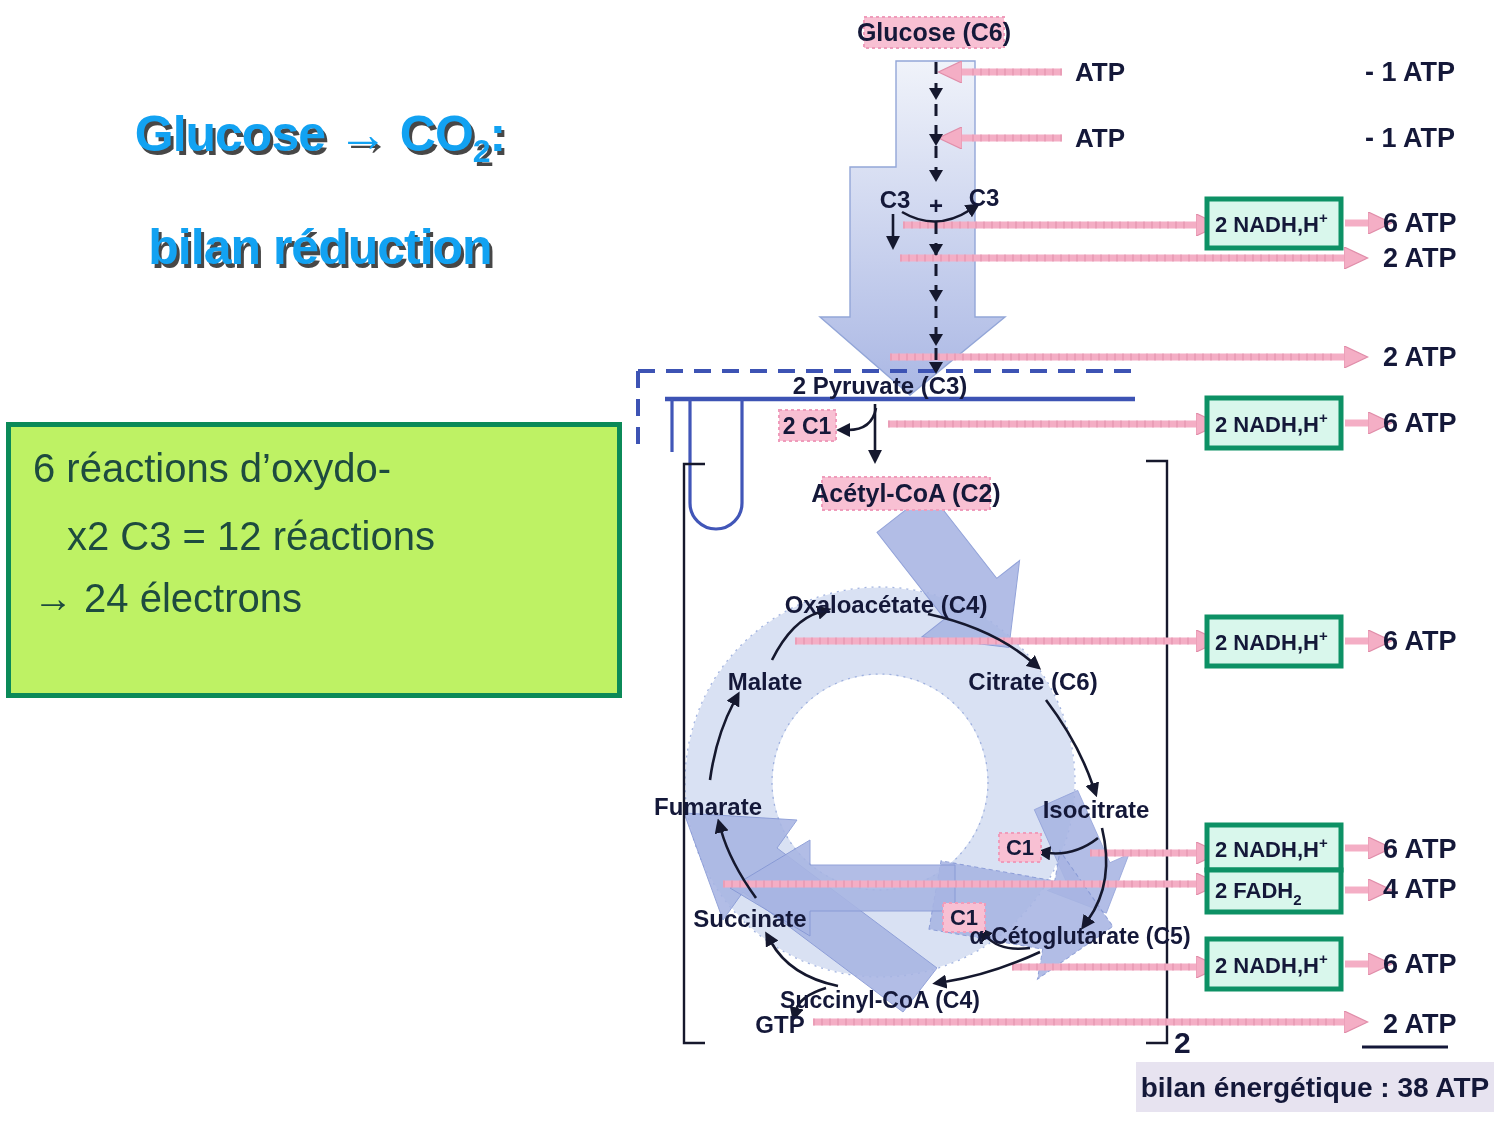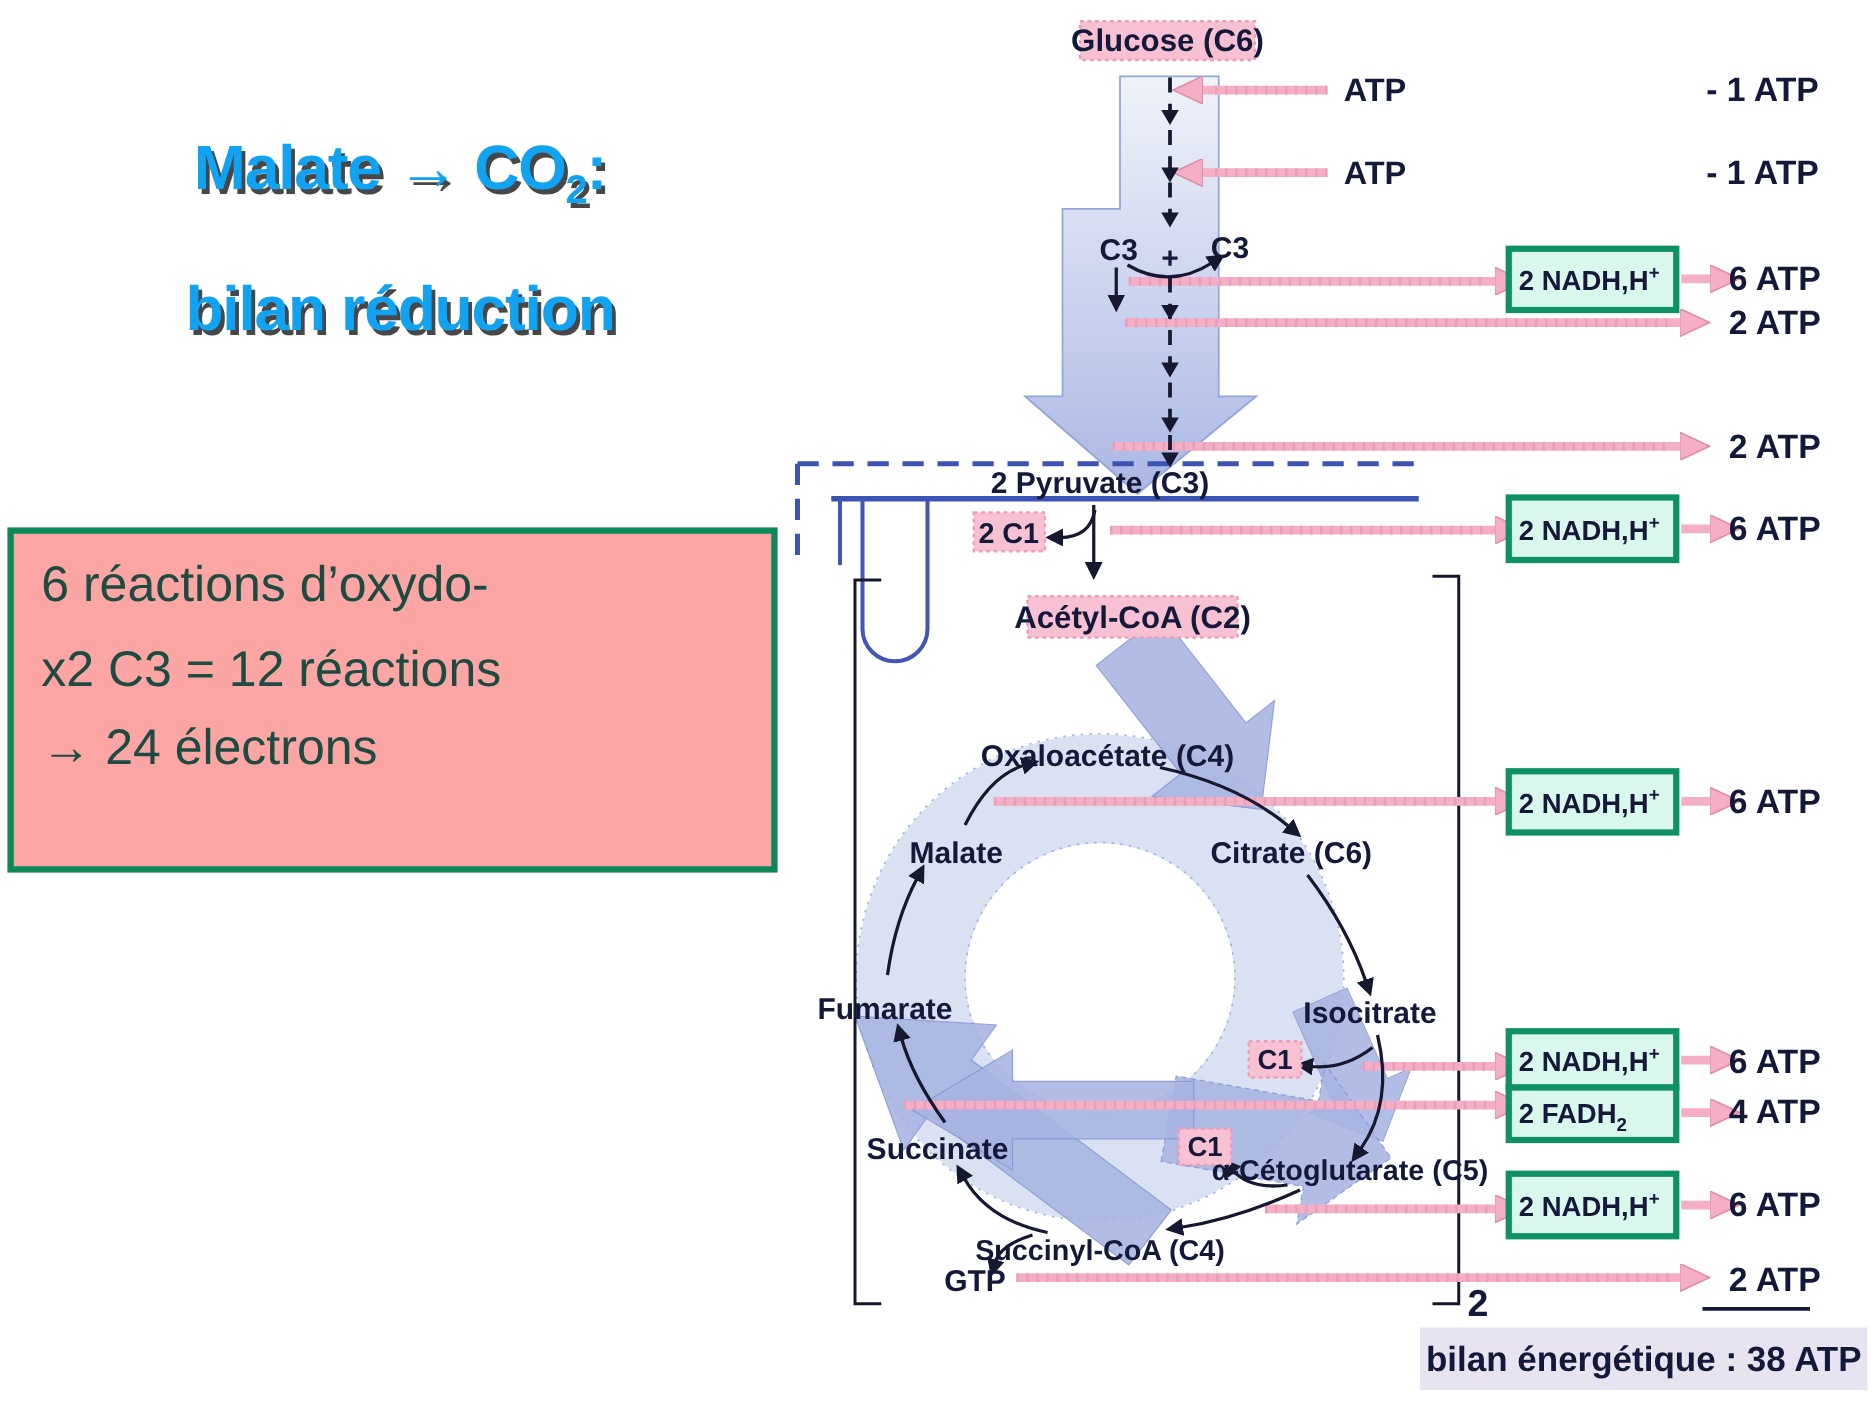--- a/index.html
+++ b/index.html
@@ -5,24 +5,24 @@
   html,body{margin:0;padding:0;background:#ffffff;}
   #slide{position:relative;width:1500px;height:1125px;background:#ffffff;overflow:hidden;
          font-family:"Liberation Sans",sans-serif;}
   
   #title{position:absolute;left:30px;top:86px;width:580px;text-align:center;
          font-weight:bold;font-size:50px;letter-spacing:-1px;line-height:96px;
          color:#12a2f2;text-shadow:3px 4px 0 #474747;}
   #title sub{font-size:32px;}
   
   #note{position:absolute;left:6px;top:422px;width:616px;height:276px;box-sizing:border-box;
-        background:#fca5a5;border:5px solid #0b8a58;padding:10px 10px 10px 22px;
+        background:#bef264;border:5px solid #0b8a58;padding:10px 10px 10px 22px;
         font-size:40px;line-height:1.55;color:#1e4b3f;}
   #note sup{font-size:24px;}
-  #note .p2{margin-top:6px;}
+  #note .p2{margin-top:6px;margin-left:34px;}
   #note .bold{font-weight:normal;}
   
   svg{font-family:"Liberation Sans",sans-serif;}
   .lbl{font-weight:bold;fill:#141839;}
   .pinkline{stroke:#f4aec5;stroke-width:7;fill:none;}
   .pinktex{stroke:#e08da9;stroke-width:7;fill:none;stroke-dasharray:2 6;opacity:.5;}
   .blk{stroke:#15182e;stroke-width:2.6;fill:none;}
   .blkdash{stroke:#15182e;stroke-width:3;fill:none;stroke-dasharray:12 9;}
   .bigarr{fill:#a8b5e3;stroke:#8496d4;stroke-width:1;opacity:.88;}
   .greenbox{fill:#d9f7ec;stroke:#0d9165;stroke-width:5;}
@@ -31,21 +31,21 @@
   .memsolid{stroke:#3d53b4;stroke-width:4.5;fill:none;}
   .utube{stroke:#4156b8;stroke-width:3.2;fill:none;}
   .bracket{stroke:#16182c;stroke-width:2.4;fill:none;}
 </style>
 </head>
 <body>
 
 <div id="slide">
 
   <div id="title">
-    <div><span>Malate → CO</span><sub>2</sub><span>:</span></div>
+    <div><span>Glucose → CO</span><sub>2</sub><span>:</span></div>
     <div>bilan réduction</div>
   </div>
 
   <div id="note">
     <div>6 réactions d’oxydo-</div>
     <div class="p2">x2 C3 = 12 réactions</div>
     <div class="bold">→ 24 électrons</div>
   </div>
 
   <svg width="1500" height="1125" viewBox="0 0 1500 1125" style="position:absolute;left:0;top:0">

